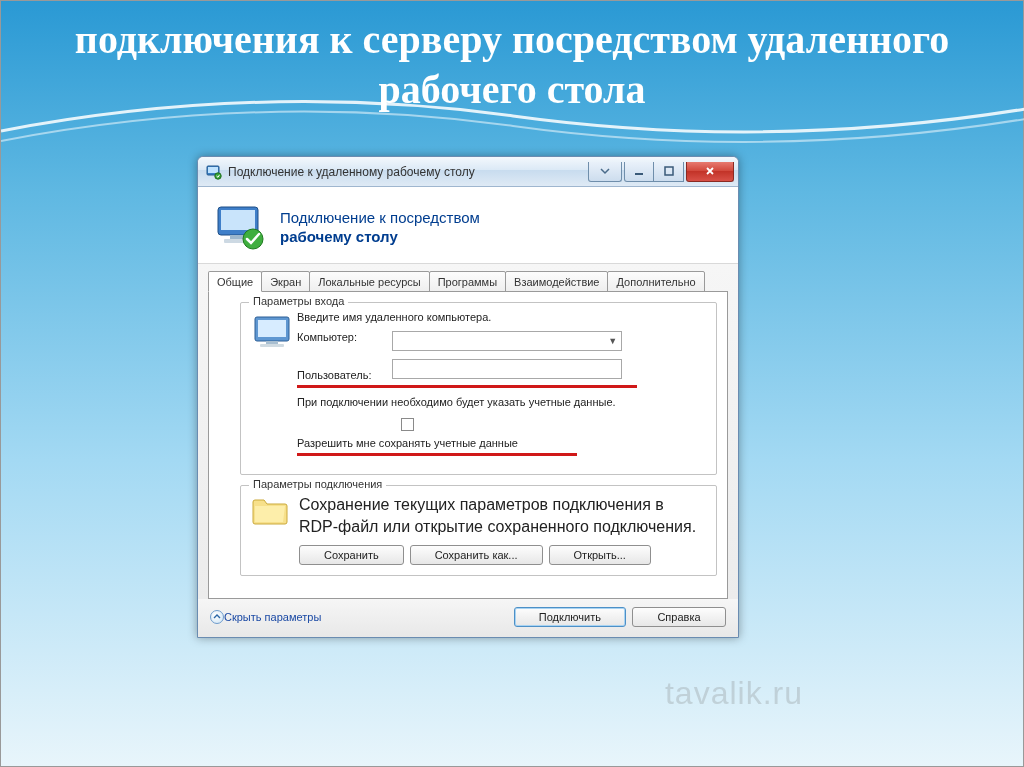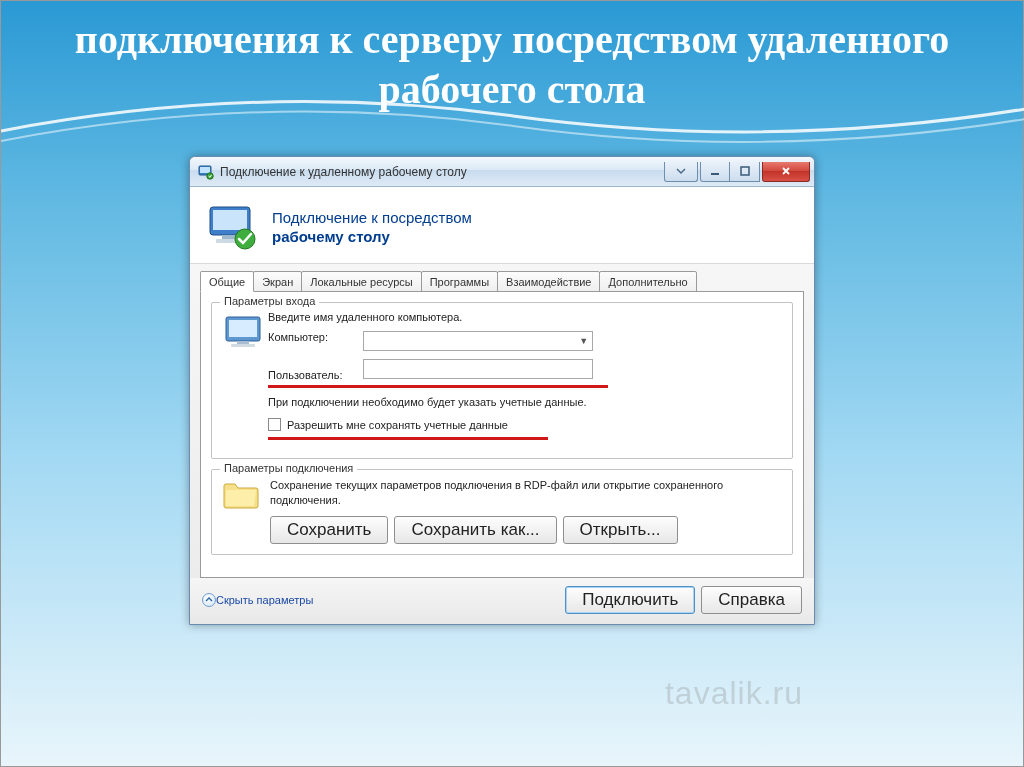--- a/index.html
+++ b/index.html
@@ -14,21 +14,21 @@
   .deco-curve {
     position: absolute; left: 0; right: 0; top: 90px; height: 60px;
     pointer-events: none;
   }
   .slide-title {
     color: #fff; font-size: 40px; font-weight: 700; text-align: center;
     margin-top: 14px; line-height: 1.25; width: 92%;
     font-family: 'Times New Roman', serif;
   }
   .window {
-    position: absolute; top: 155px; left: 188px; width: 626px;
+    position: absolute; top: 155px; left: 196px; width: 542px;
     border: 1px solid #6a8cb1;
     border-radius: 6px 6px 0 0;
     box-shadow: 0 0 10px rgba(0,0,0,0.35);
     background: #fff;
   }
   .titlebar {
     height: 30px;
     background: linear-gradient(to bottom, #f3f8fc 0%, #dbe9f6 45%, #c8dcef 46%, #dfeaf5 100%);
     display: flex; align-items: center;
     border-radius: 6px 6px 0 0;
@@ -92,20 +92,21 @@
     background: #fff;
     border: 1px solid #9a9a9a;
     padding: 10px 10px 12px 10px;
   }
   .fieldset {
     border: 1px solid #c3c3c3;
     border-radius: 2px;
     padding: 8px 10px 10px 10px;
     margin-bottom: 10px;
     position: relative;
+    margin-left: 21px;
   }
   .fieldset .legend {
     position: absolute; top: -8px; left: 8px;
     background: #fff; padding: 0 4px;
     font-size: 11px; color: #333;
   }
   .login-body { display:flex; }
   .login-icon { width: 46px; flex-shrink: 0; padding-top: 2px; }
   .login-fields { flex: 1; font-size: 11px; color: #222; }
   .login-fields .line { margin-bottom: 8px; }
@@ -116,29 +117,29 @@
     border: 1px solid #a8a8a8;
     background: #fff;
     font-size: 11px; padding: 0 4px 0 6px;
   }
   .combo .chev { font-size: 9px; color: #555; }
   .text-input {
     display:inline-block; width: 230px; height: 20px;
     border: 1px solid #a8a8a8; background: #fff;
   }
   .red-under { border-bottom: 3px solid #d01818; padding-bottom: 4px; margin-bottom: 8px !important; width: max-content; min-width: 340px;}
-  .chk { display:inline-flex; align-items:center; gap:6px; margin-top:2px;}
+  .chk { display:inline-flex; align-items:center; gap:6px; margin-top:2px;flex-direction:column;}
   .chk .box { width:13px; height:13px; border:1px solid #8a8a8a; background:#fff; }
   .conn-body { display:flex; gap: 10px; }
   .folder-icon { width: 38px; height: 32px; flex-shrink: 0; }
-  .conn-text { font-size: 11px; color:#222; line-height: 1.35; }
+  .conn-text { font-size: 16px; color:#222; line-height: 1.35; }
   .btn-row { display:flex; gap: 6px; margin-top: 8px;}
   .win7-btn {
-    font-size: 17px; color:#222;
-    padding: 3px 16px;
+    font-size: 11px; color:#222;
+    padding: 3px 24px;
     background: linear-gradient(to bottom, #fdfdfd, #e7e7e7);
     border: 1px solid #8f8f8f;
     border-radius: 3px;
     min-width: 94px; text-align:center;
   }
   .win7-btn.default {
     border: 1px solid #4d90c7;
     box-shadow: inset 0 0 0 1px #a8d3f2;
   }
   .footer {

